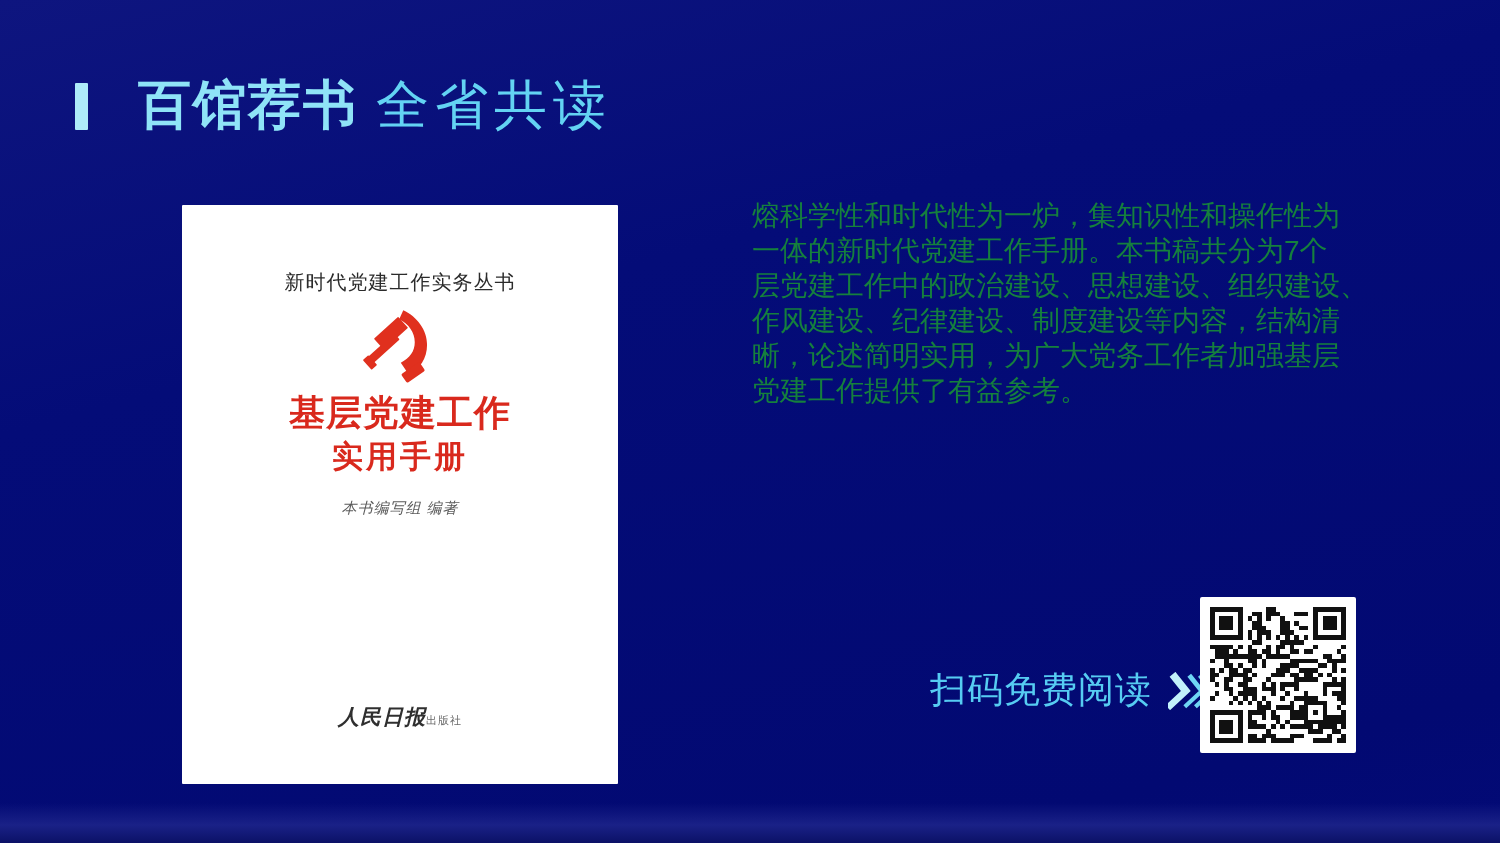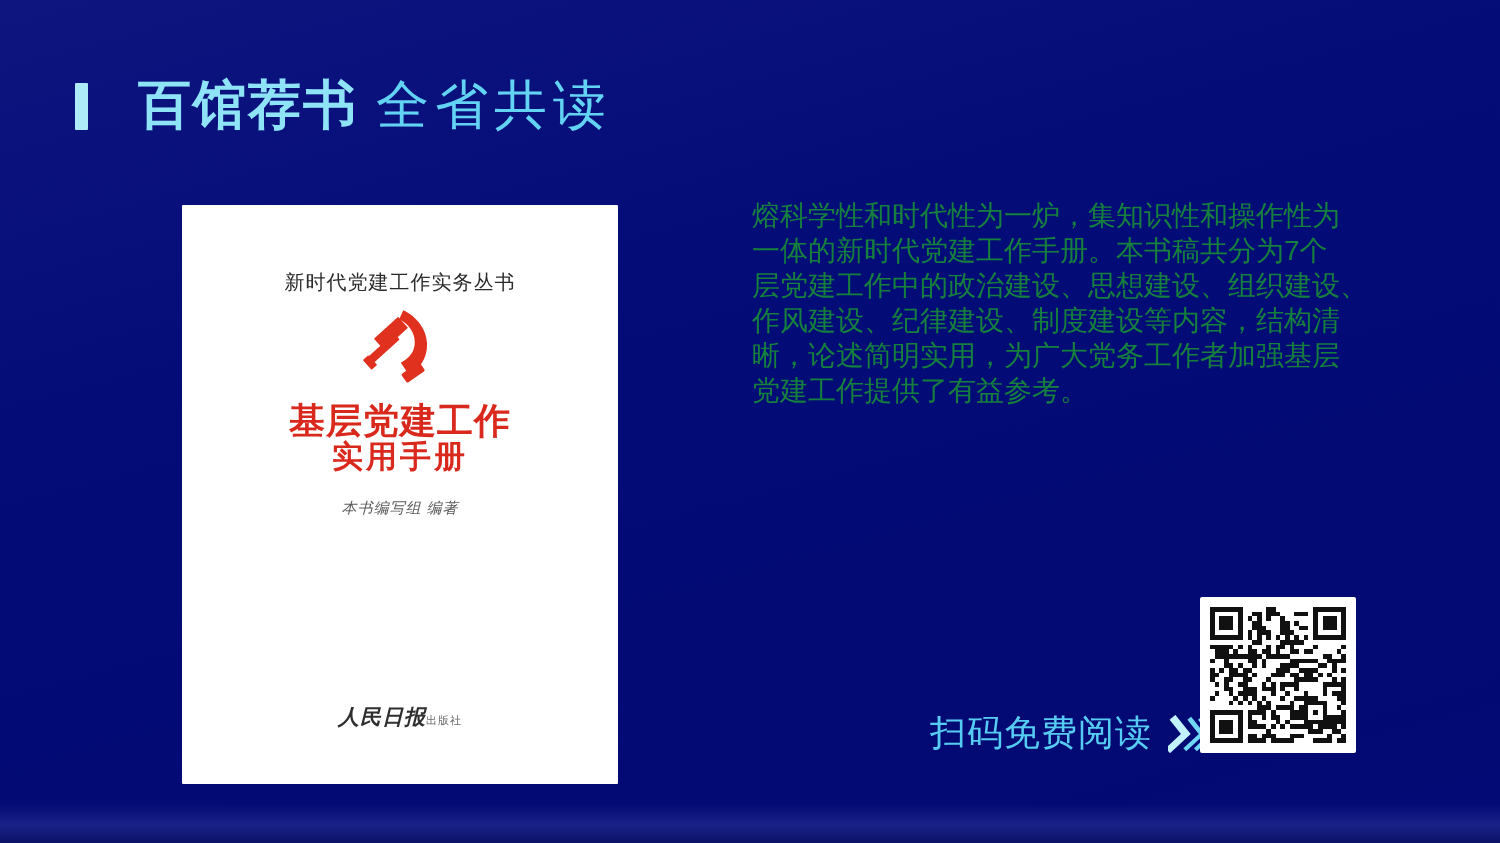--- a/index.html
+++ b/index.html
@@ -21,35 +21,35 @@
   
   .book-cover{
     position:absolute; left:182px; top:205px; width:436px; height:579px;
     background:#ffffff; border-radius:1px;
   }
   .series-title{ position:absolute; top:64px; left:0; width:100%; text-align:center;
     font-size:20px; color:#2b2b2b; letter-spacing:1px; font-weight:500;}
   .emblem{ position:absolute; top:102px; left:0; width:100%; display:flex; justify-content:center; }
   .book-title-main{ position:absolute; top:184px; left:0; width:100%; text-align:center;
     font-family:"Liberation Serif","DejaVu Serif",serif; font-weight:bold;
-    font-size:36px; color:#d9291d; letter-spacing:1px;margin-top:8px; }
+    font-size:36px; color:#d9291d; letter-spacing:1px; }
   .book-title-sub{ position:absolute; top:231px; left:0; width:100%; text-align:center;
     font-family:"Liberation Serif","DejaVu Serif",serif; font-weight:600;
     font-size:31px; color:#d9291d; letter-spacing:3px; }
   .author-line{ position:absolute; top:294px; left:0; width:100%; text-align:center;
     font-size:15px; color:#5a5a5a; letter-spacing:1px;font-style:italic; }
   .publisher{ position:absolute; top:498px; left:0; width:100%; text-align:center; white-space:nowrap; }
   .publisher-name{ font-family:"Liberation Serif","DejaVu Serif",serif; font-style:italic;
     font-weight:bold; font-size:21px; color:#2f2f2f; letter-spacing:1px;margin-top:8px;}
   .publisher-suffix{ font-size:11px; color:#6b6b6b; letter-spacing:1px; }
   
   .description{ position:absolute; left:752px; top:198px; width:648px; color:#15803d; }
   .description .line{ font-size:28px; line-height:35px; white-space:nowrap; }
   
-  .cta-row{ position:absolute; left:930px; top:666px; display:flex; align-items:center;margin-top:43px; }
+  .cta-row{ position:absolute; left:930px; top:666px; display:flex; align-items:center; }
   .cta-label{ font-size:36px; color:#56ccf2; letter-spacing:1px; }
   .chevrons{ margin-left:16px; display:flex; align-items:center; }
   
   .qr-box{
     position:absolute; left:1200px; top:597px; width:156px; height:156px;
     background:#ffffff; border-radius:2px; padding:10px;
   }
   .qr-box svg{ width:136px; height:136px; shape-rendering:crispEdges; display:block; }
 </style>
 </head>

